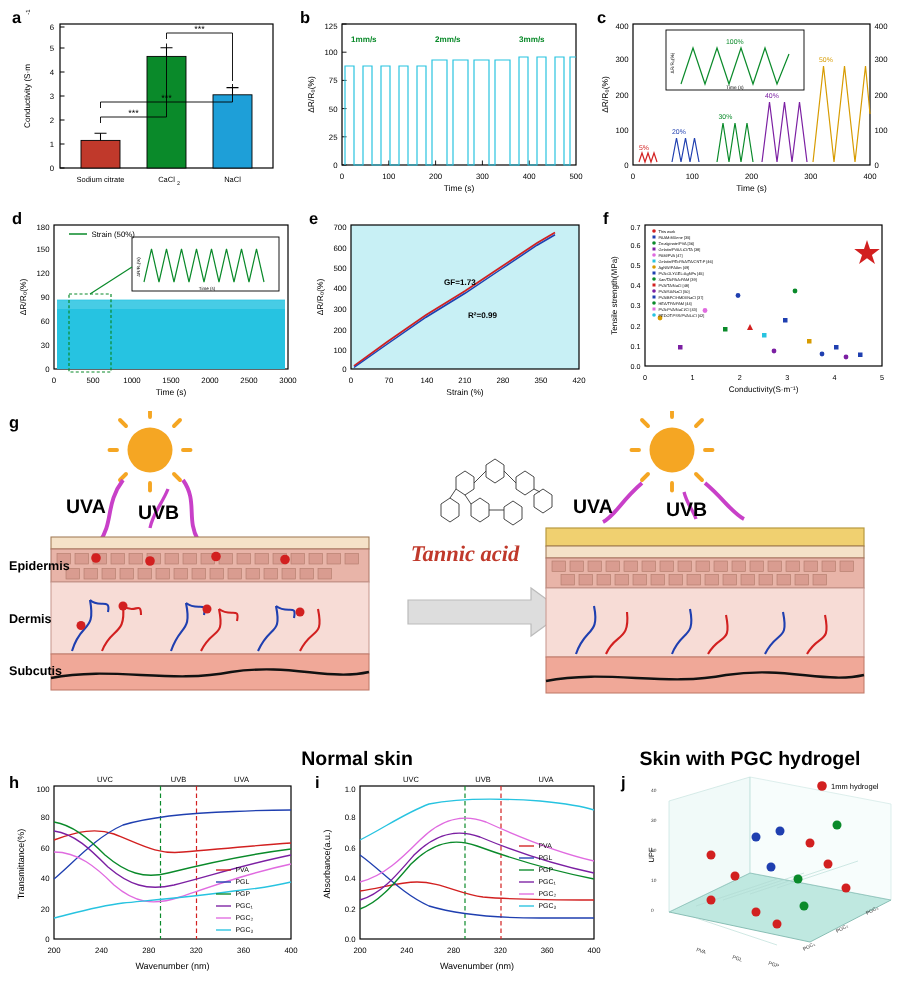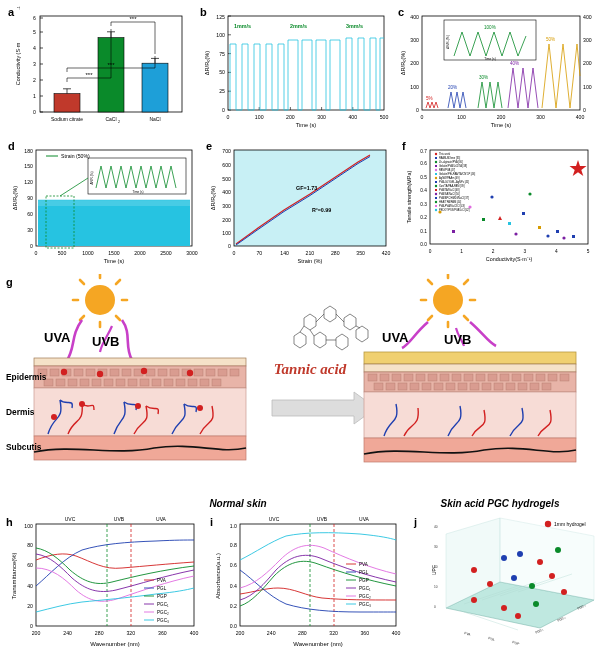--- a/index.html
+++ b/index.html
@@ -1,20 +1,20 @@
 <!DOCTYPE html>
 <html><head>
 <meta charset="utf-8">
 <style>
   html,body{margin:0;padding:0;background:#ffffff;}
   body{width:608px;height:658px;font-family:"Liberation Sans", sans-serif;color:#000;position:relative;overflow:hidden;}
   .fig{position:absolute;}
   .lbl{font-weight:bold;font-size:11px;}
   svg{display:block;}
-  .panel-title{font-weight:bold;font-size:10px;text-align:center;font-style:italic;}
+  .panel-title{font-weight:bold;font-size:13px;text-align:center;}
 </style>
 </head>
 <body>
 
 <div class="fig" style="left:6px;top:6px;width:188px;height:125px;">
   <div class="lbl" style="position:absolute;left:2px;top:0;">a</div>
   <svg width="188" height="125" viewBox="0 0 188 125">
     <g transform="translate(34,10)">
       <rect x="0" y="0" width="142" height="96" fill="none" stroke="#000" stroke-width="0.8"></rect>
 
@@ -513,21 +513,21 @@
         <path d="M52,162 C58,148 68,154 66,134"></path>
           <path d="M120,162 C128,148 136,156 132,136"></path>
         <path d="M186,162 C194,148 202,156 198,136"></path>
       </g>
       <path d="M12,180 C52,172 92,184 132,176 C172,170 198,182 224,176" stroke="#111" stroke-width="1.6" fill="none"></path>
     </g>
   </svg>
 </div>
 
 <div style="position:absolute;left:158px;top:498px;width:160px;text-align:center;" class="panel-title">Normal skin</div>
-<div style="position:absolute;left:400px;top:498px;width:200px;text-align:center;" class="panel-title">Skin acid PGC hydrogels</div>
+<div style="position:absolute;left:400px;top:498px;width:200px;text-align:center;" class="panel-title">Skin with PGC hydrogel</div>
 
 <div class="fig" style="left:4px;top:512px;width:206px;height:142px;">
   <div class="lbl" style="position:absolute;left:2px;top:4px;">h</div>
   <svg width="206" height="142" viewBox="0 0 206 142">
     <g transform="translate(32,12)">
       <rect x="0" y="0" width="158" height="102" fill="none" stroke="#000" stroke-width="0.8"></rect>
       <g font-size="5.2" font-family="Liberation Sans, sans-serif">
         <text x="-3" y="104" text-anchor="end">0</text>
         <text x="-3" y="84" text-anchor="end">20</text>
         <text x="-3" y="63.6" text-anchor="end">40</text>

